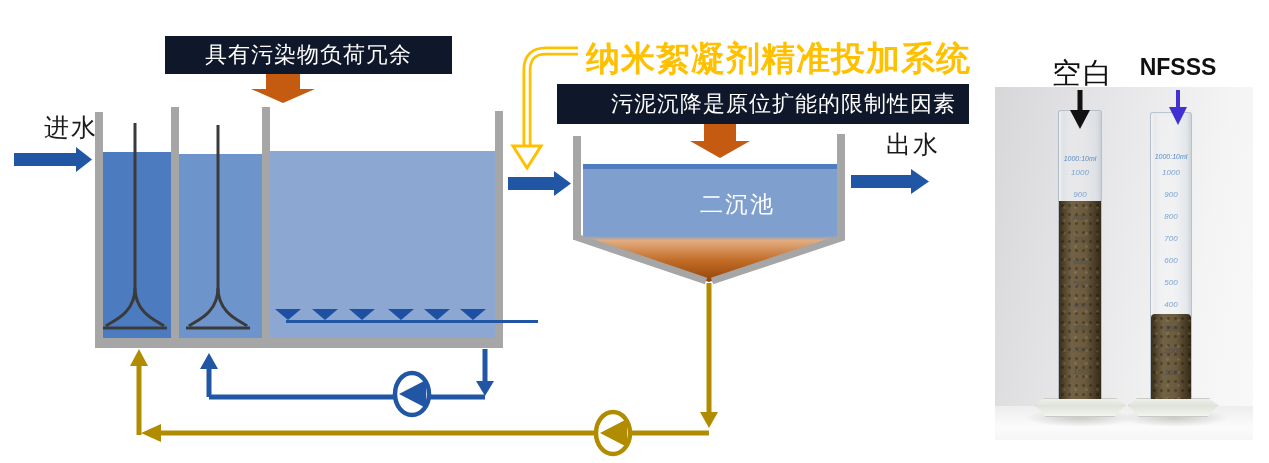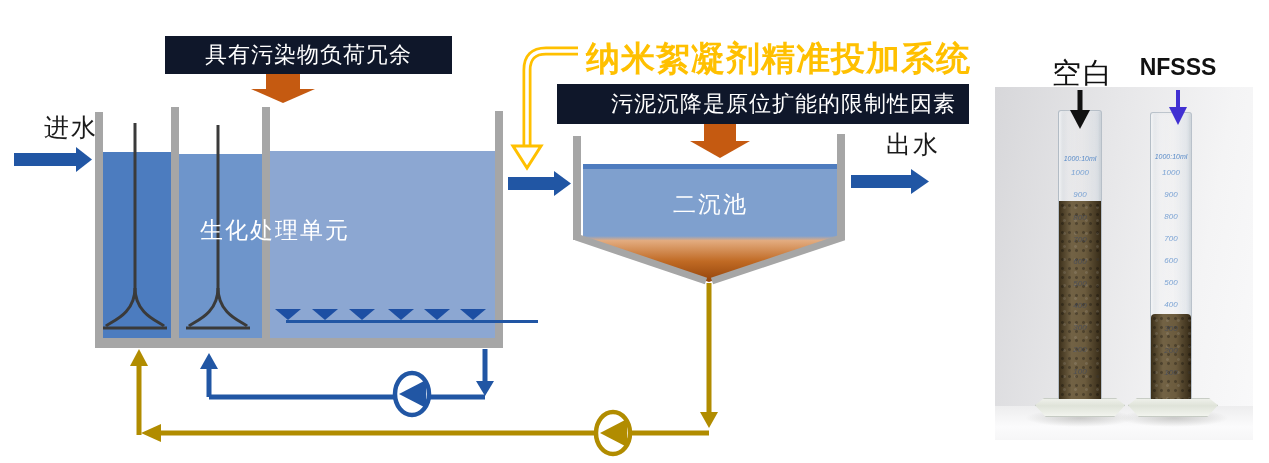--- a/index.html
+++ b/index.html
@@ -203,23 +203,22 @@
   </svg>
 
   <div class="abs flowlabel" style="left:44px;top:111px;">进水</div>
 
   <div class="abs obox" style="left:145px;top:36px;width:287px;height:38px;">具有污染物负荷冗余</div>
 
   <div class="abs ytext" style="left:586px;top:36px;">纳米絮凝剂精准投加系统</div>
 
   <div class="abs obox" style="left:537px;top:84px;width:371px;height:40px;padding-left:41px;">污泥沉降是原位扩能的限制性因素</div>
 
-  <div class="abs tanklabel" style="left:195px;top:215px;width:160px;">生化处理单元</div>
-
-  <div class="abs tanklabel" style="left:653px;top:189px;width:115px;">二沉池</div>
+
+  <div class="abs tanklabel" style="left:680px;top:189px;width:115px;">二沉池</div>
 
   <div class="abs flowlabel" style="left:854px;top:128px;margin-left:32px;">出水</div>
 
   <div class="abs" style="left:1048px;top:54px;width:70px;text-align:center;font-size:29px;color:#111;letter-spacing:2px;">空白</div>
 
   <div class="abs" style="left:1136px;top:54px;width:84px;text-align:center;font-size:23px;font-weight:bold;color:#111;">NFSSS</div>
 
 </div>
 
 </body></html>

